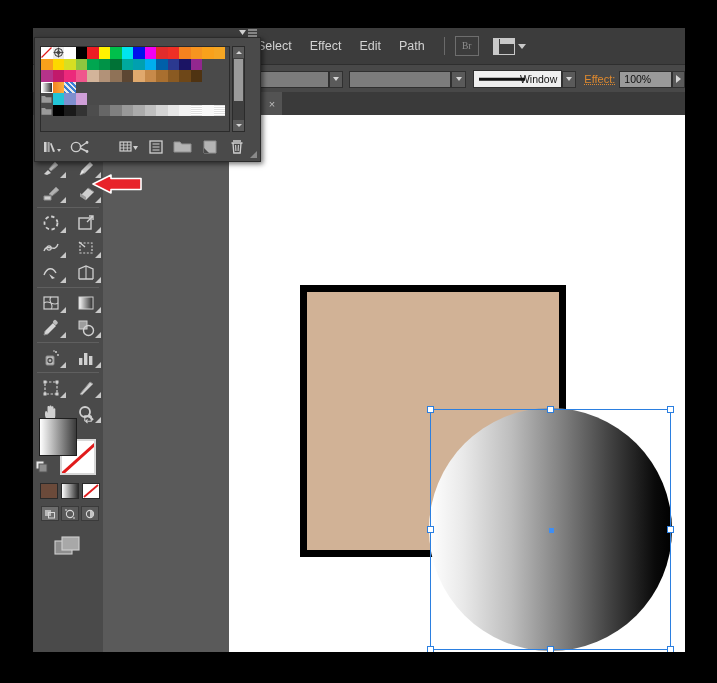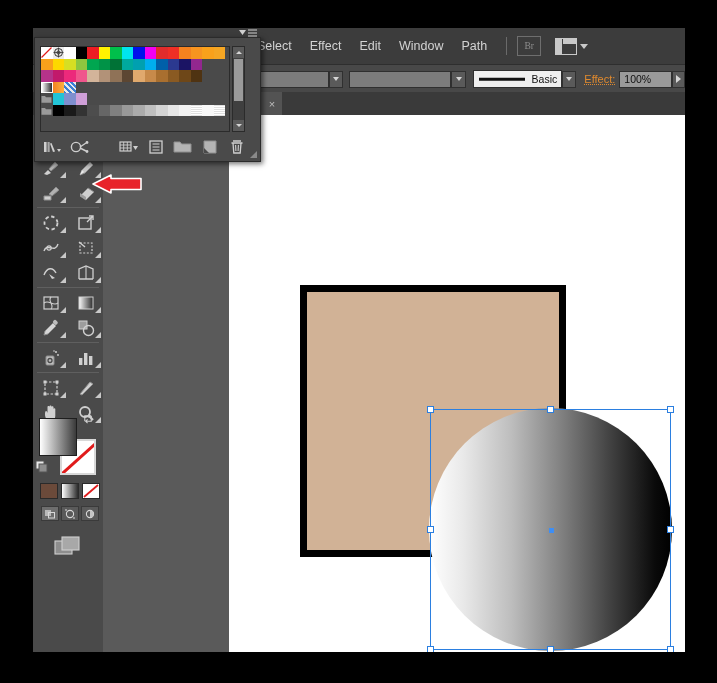--- a/index.html
+++ b/index.html
@@ -113,21 +113,20 @@
 
     <div id="menubar">
       <div class="ai-logo">Ai</div>
       <div class="menu-item">File</div>
       <div class="menu-item">Edit</div>
       <div class="menu-item">Object</div>
       <div class="menu-item">Type</div>
       <div class="menu-item">Select</div>
       <div class="menu-item">Effect</div>
       <div class="menu-item">Edit</div>
-      <div class="menu-item">Window</div>
       <div class="menu-item">Path</div>
       <div class="mb-sep"></div>
       <div class="br-btn">Br</div>
       <div class="ws-btn">
         <span class="ws-icon">
             <i class="l"></i>
             <i class="r"></i>
           </span>
         <span class="caret"></span>
       </div>
@@ -150,21 +149,21 @@
           <i>
             <span class="tri-d"></span>
           </i>
       </div>
       <div class="field" style="width:74px;margin-left:2px"></div>
       <div class="dd"></div>
       <div class="field" style="width:110px;margin-left:6px"></div>
       <div class="dd"></div>
       <div class="brush-field" style="width:96px;margin-left:7px">
         <span class="stroke-line"></span>
-        <span>Basic</span>
+        <span>Window</span>
       </div>
       <div class="dd"></div>
       <div class="cb-underlabel">Effect:</div>
       <div class="opac-field" style="width:56px;margin-left:4px">
         <span>100%</span>
       </div>
       <div class="play"></div>
     </div>
 
     <div id="tabbar">

